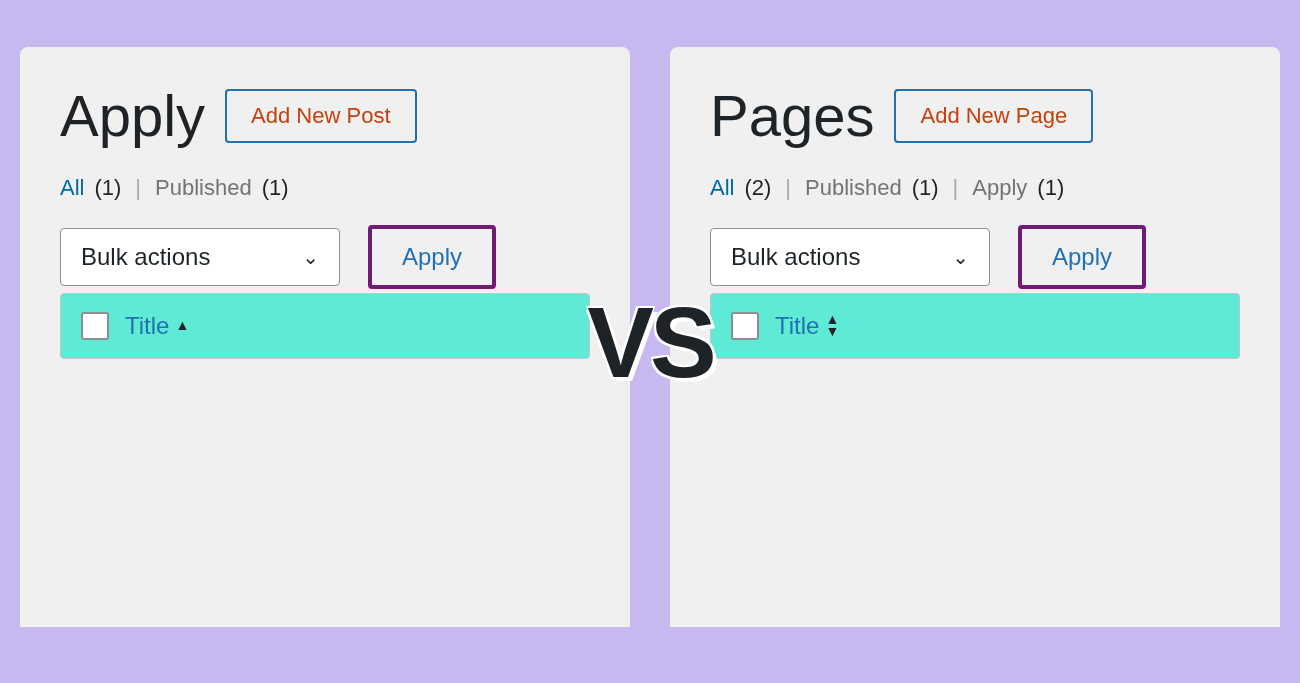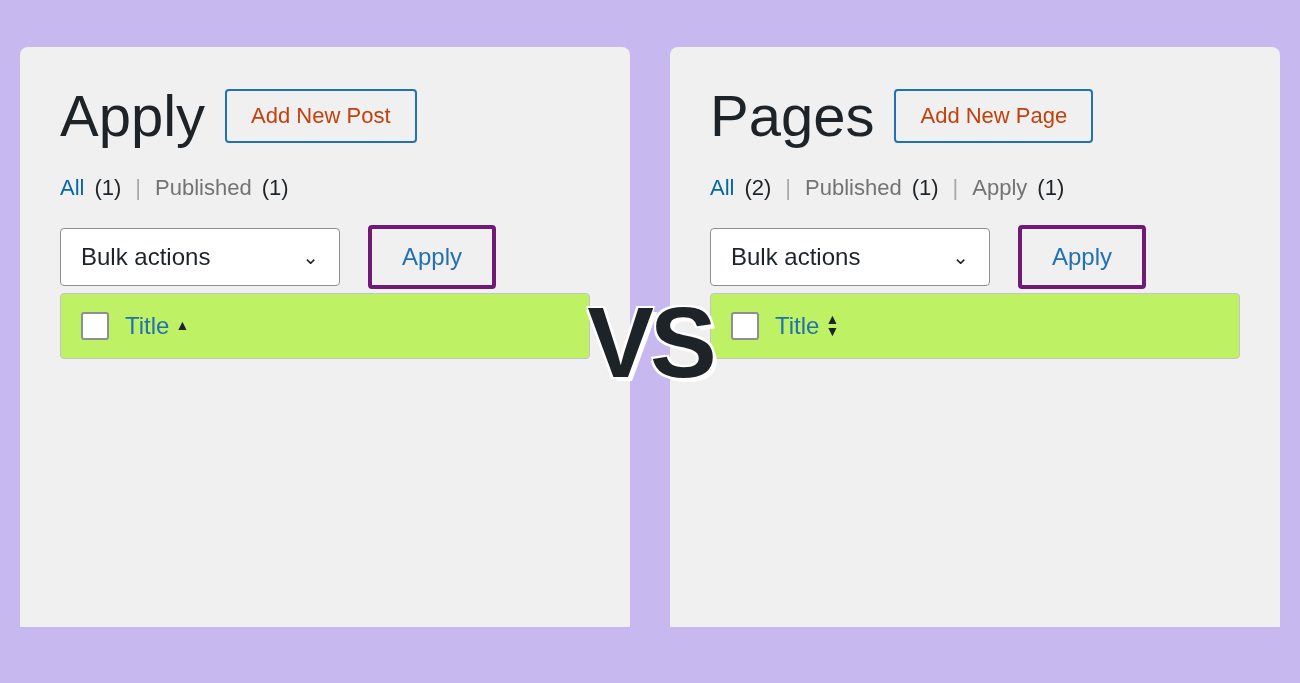--- a/index.html
+++ b/index.html
@@ -137,21 +137,21 @@
       font-size: 24px;
       padding: 14px 30px;
       border-radius: 4px;
       cursor: pointer;
       font-weight: 400;
     }
 
     .table-header {
       border: 1.5px solid #c3c4c7;
       border-radius: 4px;
-      background: #bef264;
+      background: #5eead4;
       padding: 18px 20px;
       display: flex;
       align-items: center;
       gap: 16px;
     }
 
     .checkbox-cell {
       width: 28px;
       height: 28px;
       border: 2px solid #8c8f94;

